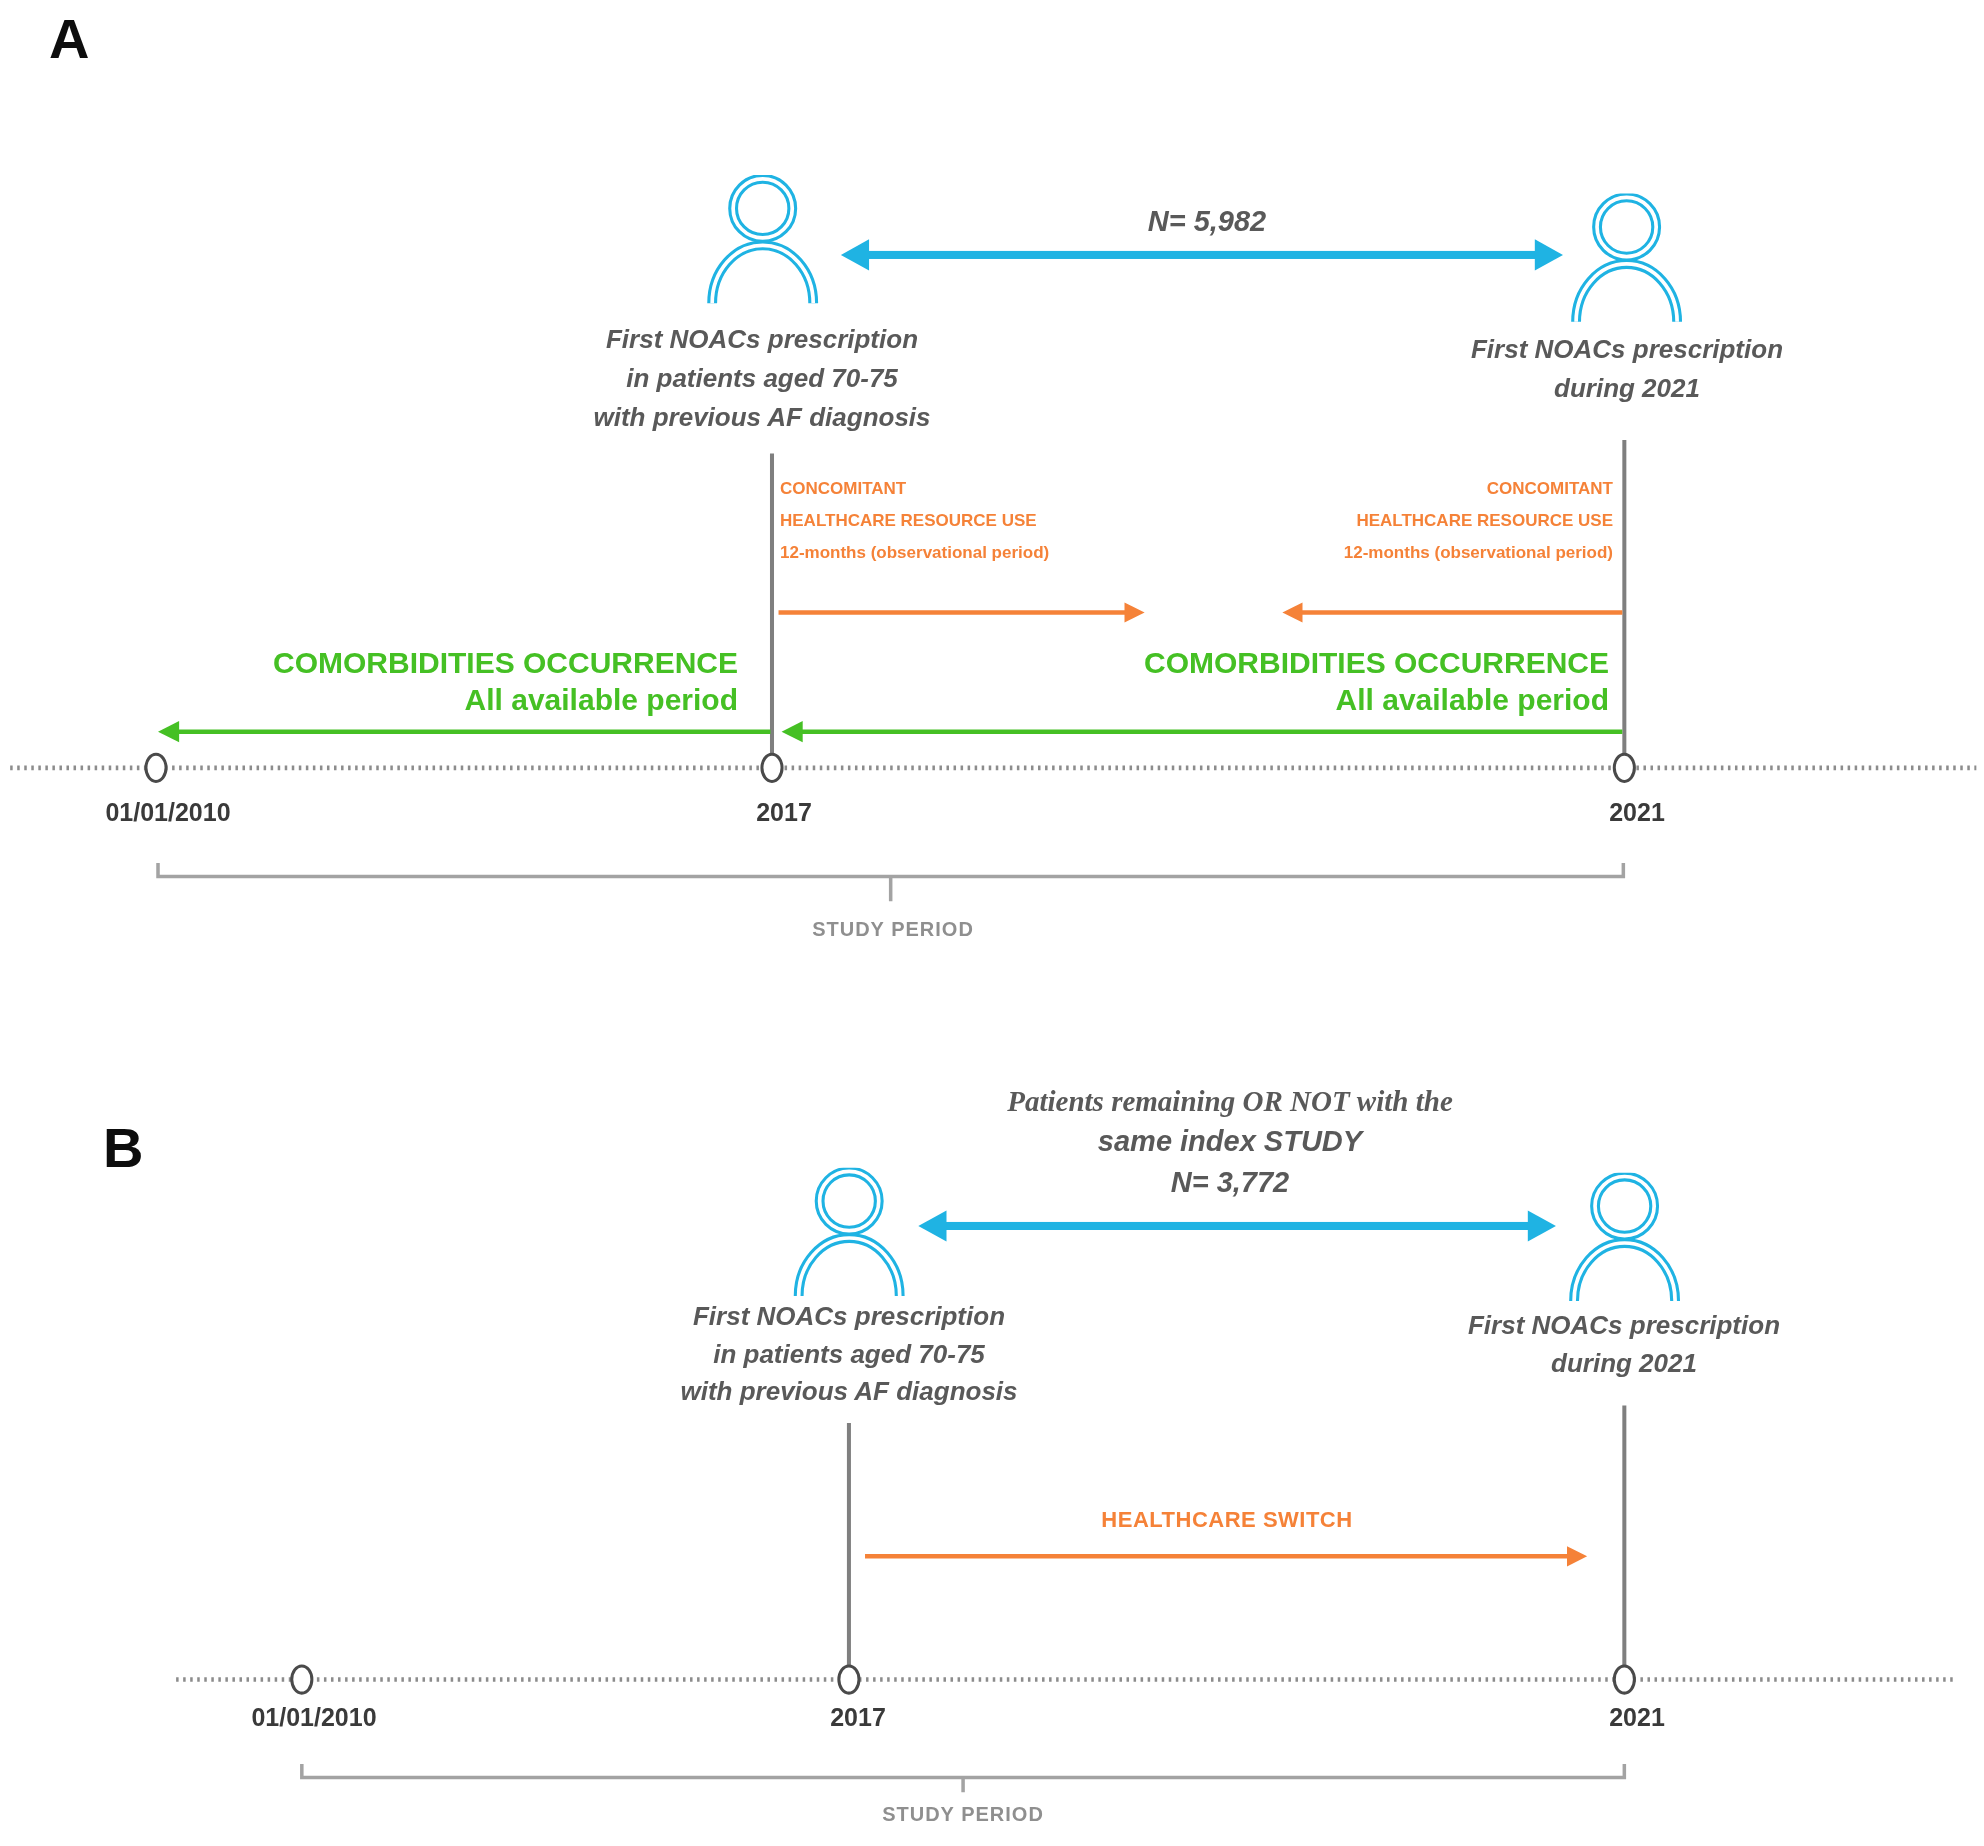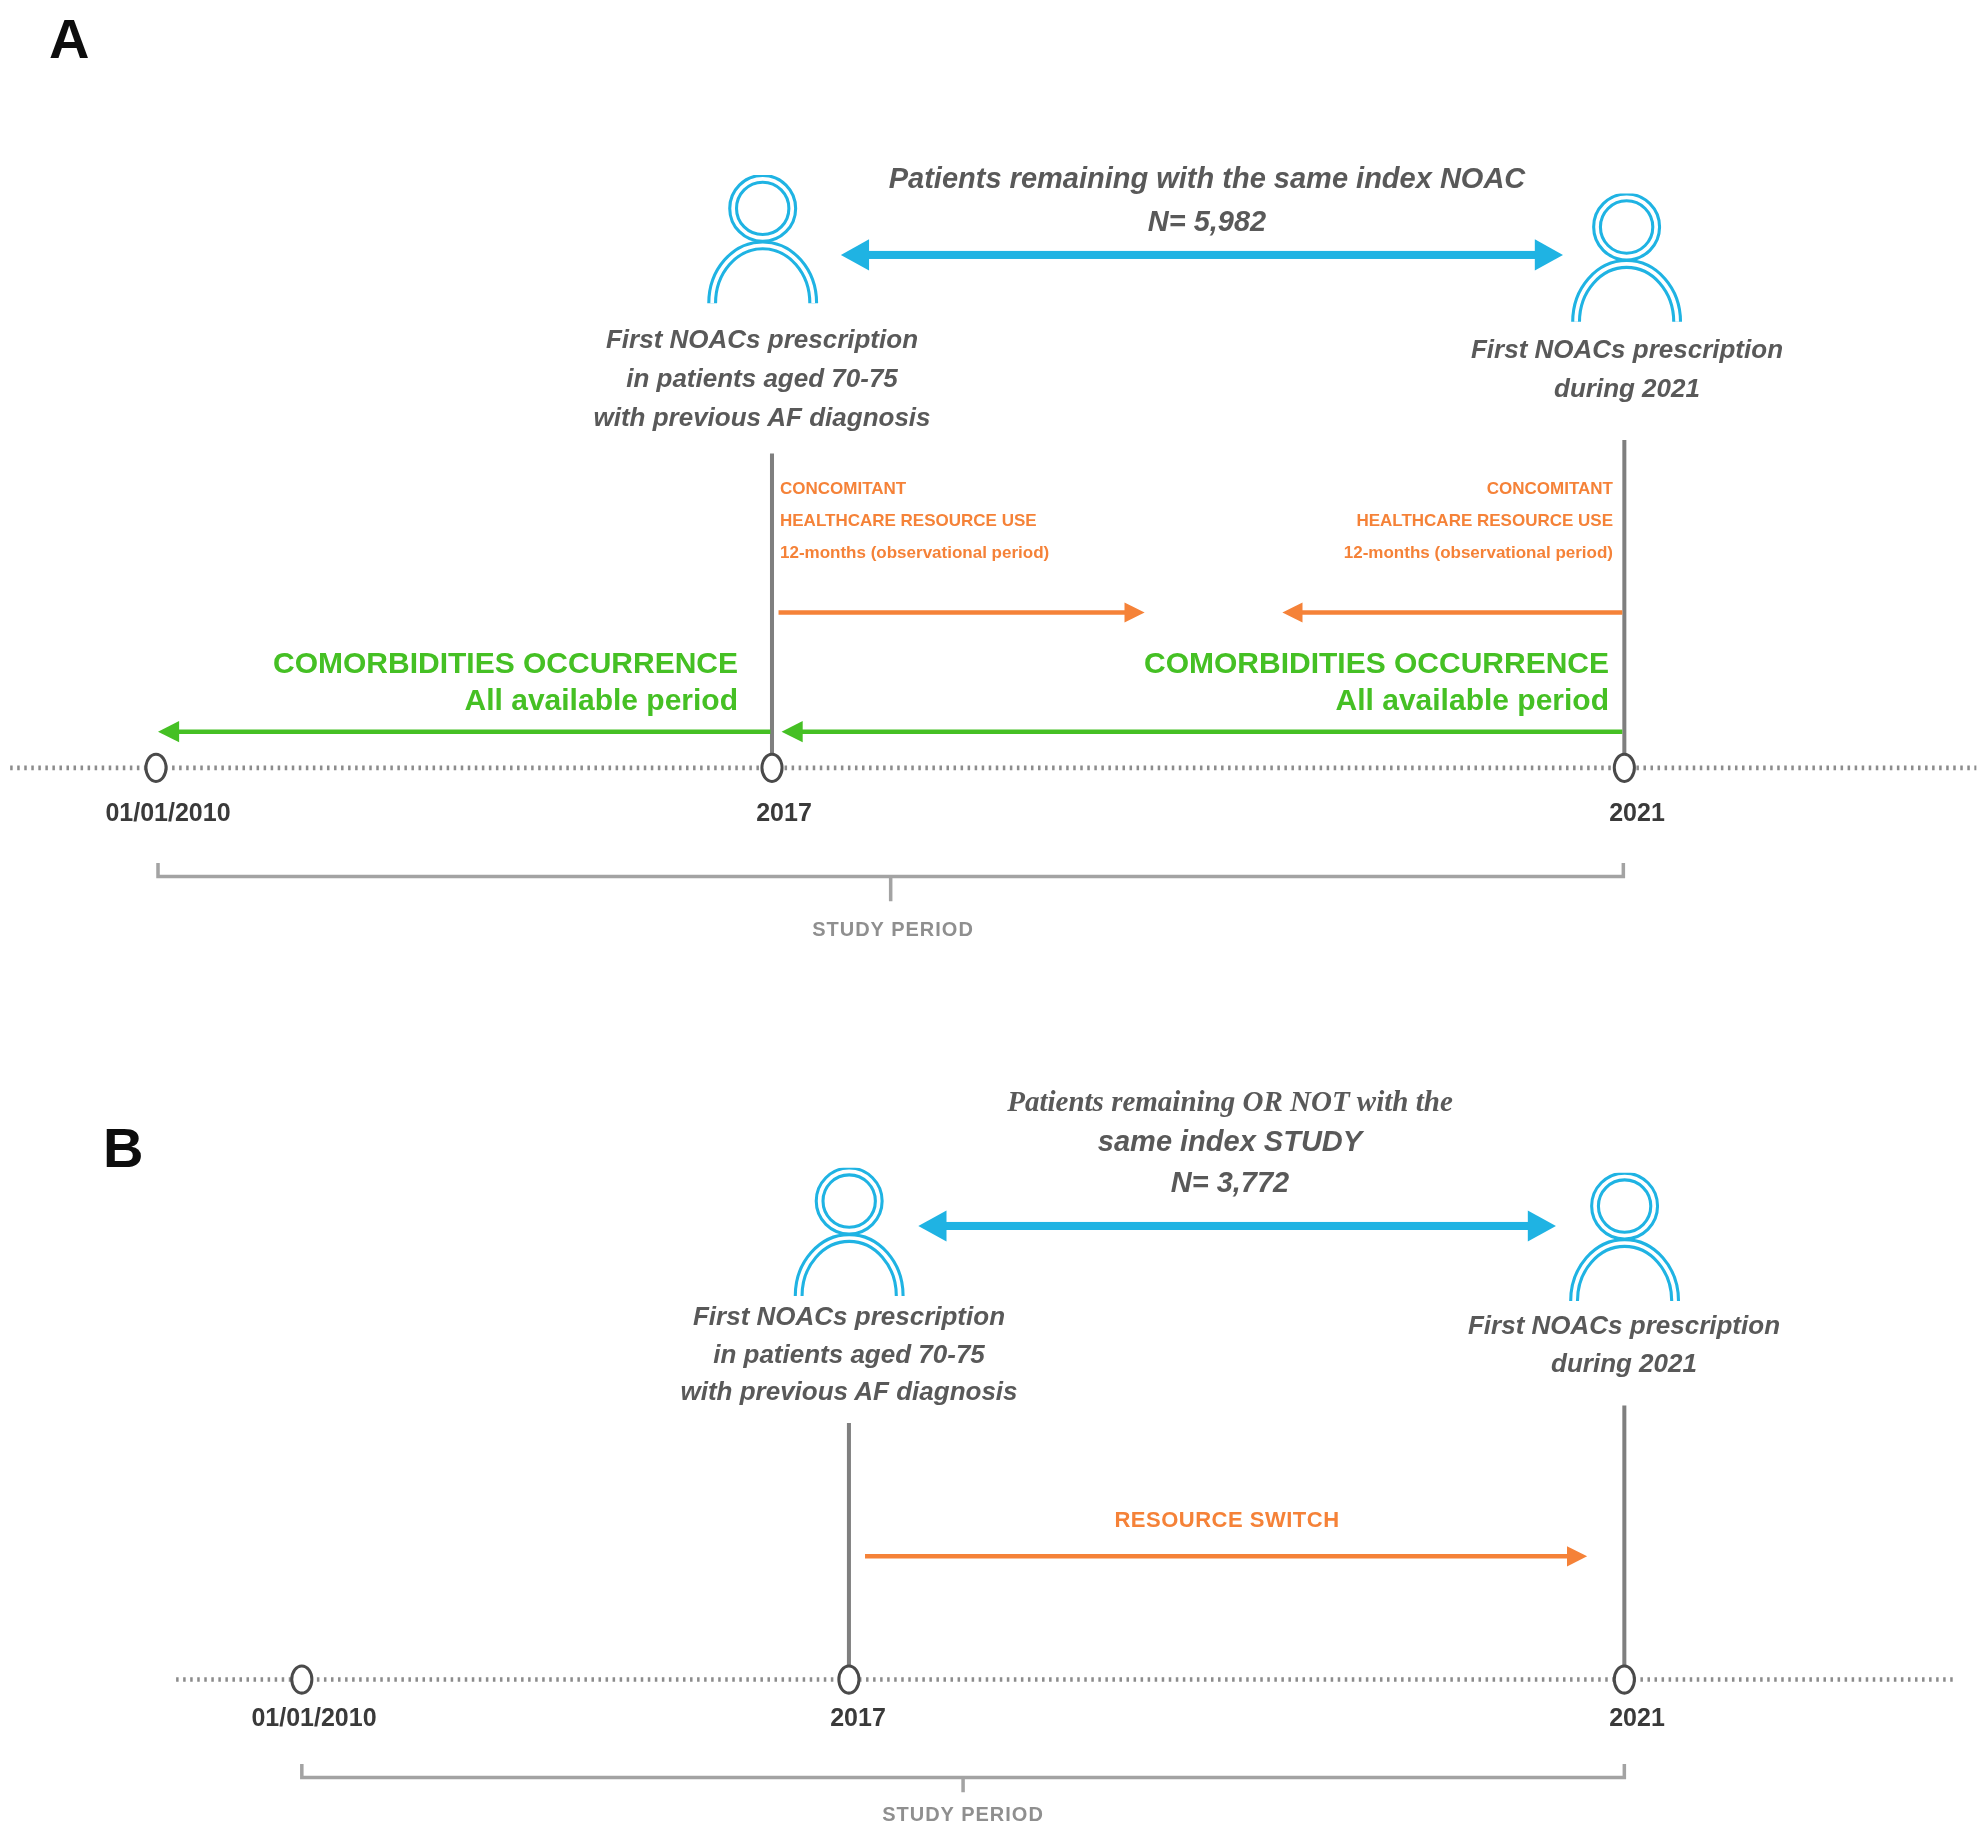--- a/index.html
+++ b/index.html
@@ -107,21 +107,20 @@
     <line x1="350" y1="3340" x2="3890" y2="3340" class="dotline"></line>
     <ellipse cx="600" cy="3340" rx="20" ry="27" class="node"></ellipse>
     <ellipse cx="1688" cy="3340" rx="20" ry="27" class="node"></ellipse>
     <ellipse cx="3230" cy="3340" rx="20" ry="27" class="node"></ellipse>
 
     <path d="M 600 3508 L 600 3535 L 3230 3535 L 3230 3508 M 1915 3535 L 1915 3564" class="bracket"></path>
   </svg>
 
   <div class="t panel-label" style="left:49px;top:11px;">A</div>
 
-  <div class="t title center" style="left:1207px;top:164px;">Patients remaining with the same index NOAC</div>
   <div class="t title center" style="left:1207px;top:207px;">N= 5,982</div>
 
   <div class="t caption center" style="left:762px;top:326px;">First NOACs prescription</div>
   <div class="t caption center" style="left:762px;top:365px;">in patients aged 70-75</div>
   <div class="t caption center" style="left:762px;top:404px;">with previous AF diagnosis</div>
 
   <div class="t caption center" style="left:1627px;top:336px;">First NOACs prescription</div>
   <div class="t caption center" style="left:1627px;top:375px;">during 2021</div>
 
   <div class="t orange-t" style="left:780px;top:480px;">CONCOMITANT</div>
@@ -150,21 +149,21 @@
   <div class="t title center" style="left:1230px;top:1127px;">same index STUDY</div>
   <div class="t title center" style="left:1230px;top:1168px;">N= 3,772</div>
 
   <div class="t caption center" style="left:849px;top:1303px;">First NOACs prescription</div>
   <div class="t caption center" style="left:849px;top:1341px;">in patients aged 70-75</div>
   <div class="t caption center" style="left:849px;top:1378px;">with previous AF diagnosis</div>
 
   <div class="t caption center" style="left:1624px;top:1312px;">First NOACs prescription</div>
   <div class="t caption center" style="left:1624px;top:1350px;">during 2021</div>
 
-  <div class="t switch-t center" style="left:1227px;top:1509px;">RESOURCE SWITCH</div>
+  <div class="t switch-t center" style="left:1227px;top:1509px;">HEALTHCARE SWITCH</div>
 
   <div class="t tick center" style="left:302px;top:1705px;">01/01/2010</div>
   <div class="t tick center" style="left:846px;top:1705px;">2017</div>
   <div class="t tick center" style="left:1625px;top:1705px;">2021</div>
 
   <div class="t study center" style="left:963px;top:1804px;">STUDY PERIOD</div>
 
 </div>
 
 

